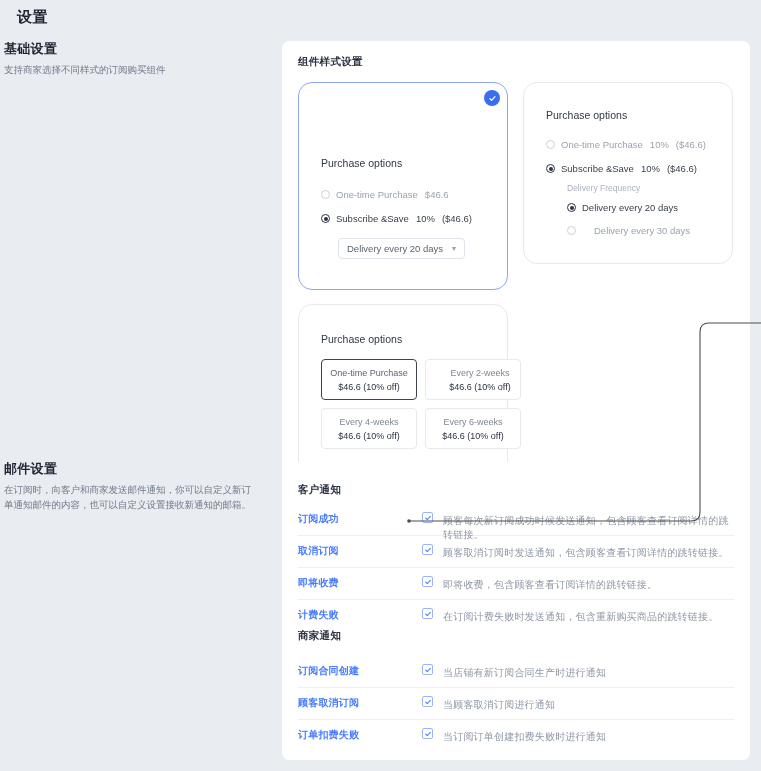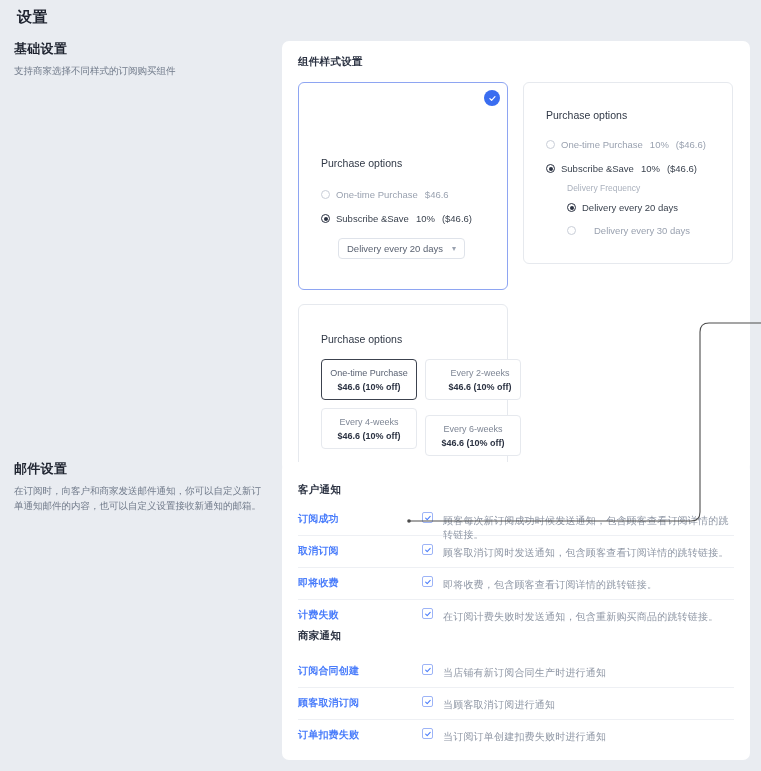--- a/index.html
+++ b/index.html
@@ -17,21 +17,21 @@
   
   .page-title {
     position: absolute;
     left: 17px; top: 8px;
     font-size: 15px; font-weight: bold;
     color: #1f2430;
     letter-spacing: .5px;
   }
 
   
-  .sec-head { position: absolute; left: 14px; width: 250px; }
+  .sec-head { position: absolute; left: 4px; width: 250px; font-family: Liberation Serif, serif; }
   .sec-head .sh-title {
     font-size: 13px; font-weight: bold; color: #1f2430;
     letter-spacing: .3px; margin-bottom: 5px;
   }
   .sec-head .sh-desc {
     font-size: 9.5px; color: #707a8a; line-height: 15px;
   }
   #sec-basic { top: 40px; }
   #sec-mail  { top: 460px; }
 
@@ -48,21 +48,21 @@
   .card-title {
     position: absolute; left: 16px; top: 14px;
     font-size: 10.5px; font-weight: bold; color: #2b3242;
     letter-spacing: .3px;
   }
 
   
   .preview {
     position: absolute;
     border: 1px solid #e6e9ee;
-    border-radius: 6px;
+    border-radius: 14px;
     background: #fff;
     box-sizing: border-box;
   }
   .preview.selected { border: 1.4px solid #8ea5f2; }
   #pv-1 { left: 16px; top: 41px; width: 210px; height: 208px; }
   #pv-2 { left: 241px; top: 41px; width: 210px; height: 182px; }
   #pv-3 { left: 16px; top: 263px; width: 210px; height: 172px; }
 
   .check-badge {
     position: absolute; right: 7px; top: 7px;
@@ -119,21 +119,21 @@
   .tile {
     position: absolute;
     border: 1px solid #e6e9ee; border-radius: 4px;
     box-sizing: border-box; background: #fff;
     display: flex; flex-direction: column;
     align-items: center; justify-content: center;
     width: 96px; height: 41px;
   }
   .tile.active { border: 1.4px solid #3c424e; }
   .tile .t1 { font-size: 9px; color: #7e8695; line-height: 14px; }
-  .tile .t2 { font-size: 9px; color: #2b3242; line-height: 14px; font-weight: 700; }
+  .tile .t2 { font-size: 9px; color: #2b3242; line-height: 14px; font-weight: 400; }
   .tile.active .t1 { color: #5a6273; }
 
   
   .group-title {
     position: absolute; left: 16px;
     font-size: 10.5px; font-weight: bold; color: #2b3242;
     letter-spacing: .3px;
   }
   .mail-row {
     position: absolute; left: 16px; right: 16px;
@@ -246,21 +246,21 @@
         <span class="t2">$46.6 (10% off)</span>
       </div>
       <div class="tile" style="left:126px; top:54px;padding-left:14px;">
         <span class="t1">Every 2-weeks</span>
         <span class="t2">$46.6 (10% off)</span>
       </div>
       <div class="tile" style="left:22px; top:103px;">
         <span class="t1">Every 4-weeks</span>
         <span class="t2">$46.6 (10% off)</span>
       </div>
-      <div class="tile" style="left:126px; top:110px;">
+      <div class="tile" style="left:126px; top:103px;">
         <span class="t1">Every 6-weeks</span>
         <span class="t2">$46.6 (10% off)</span>
       </div>
     </div>
   </div>
 
   <div class="card" id="card-mail">
 
     <div class="group-title" style="top:21px;">客户通知</div>
 

